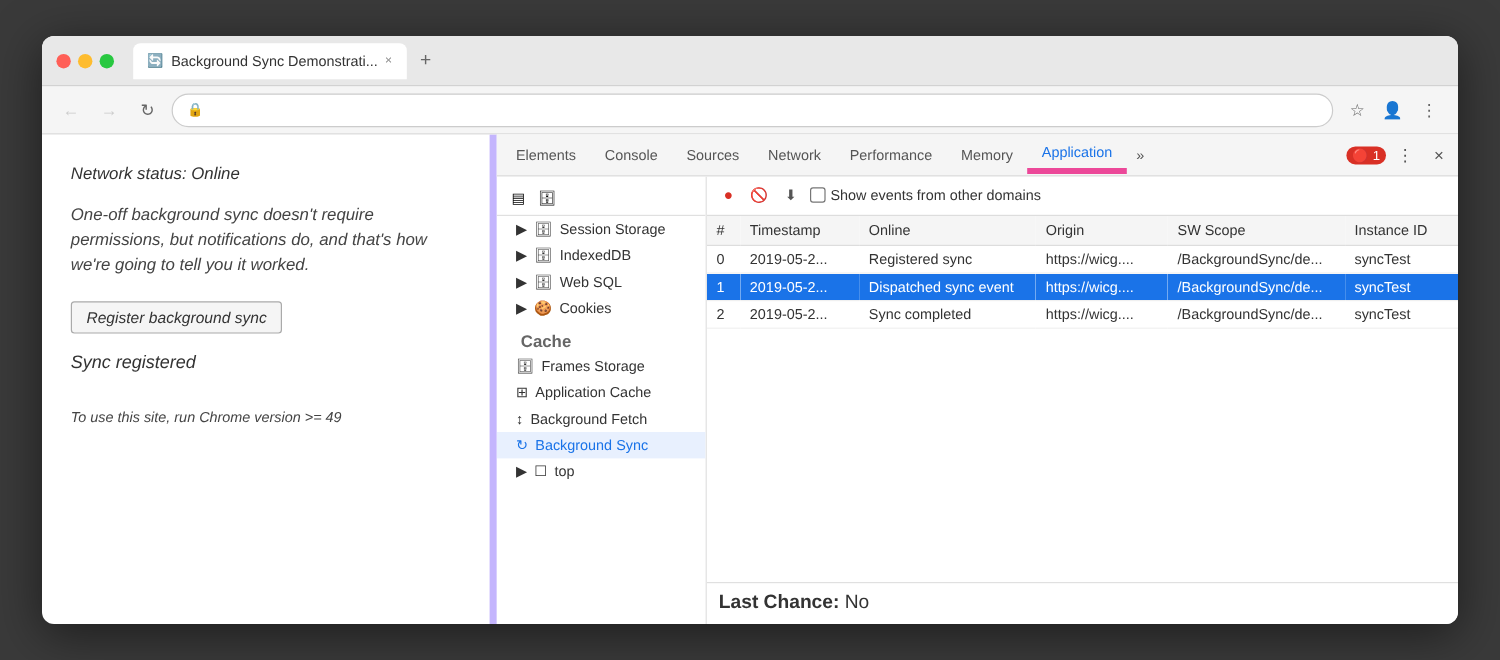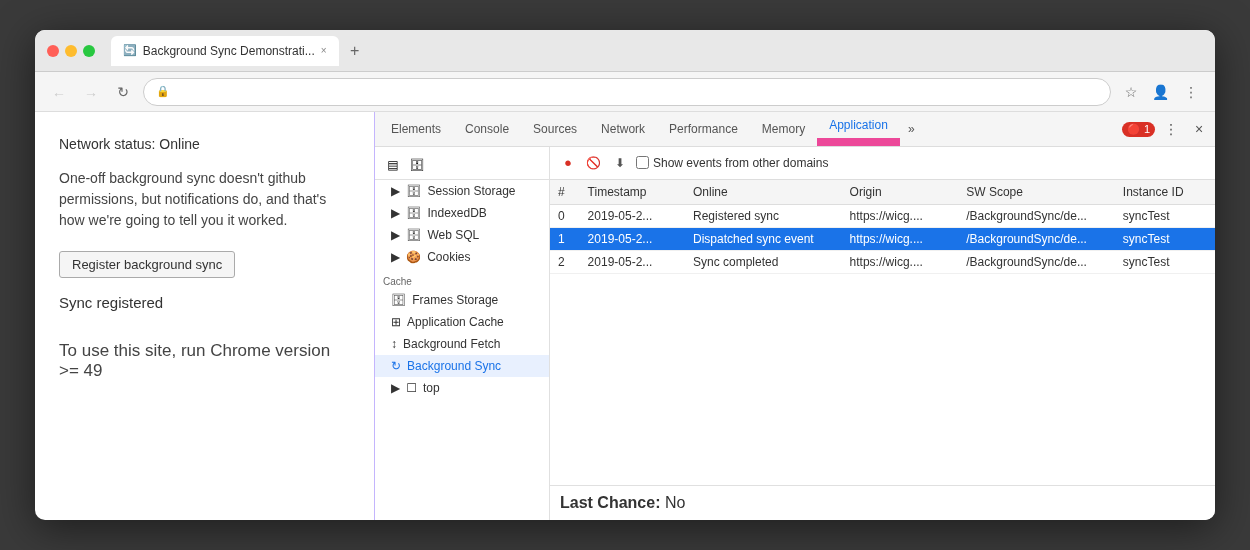--- a/index.html
+++ b/index.html
@@ -135,26 +135,27 @@
       border-radius: 50%;
     }
     
     .main-content {
       display: flex;
       flex: 1;
       overflow: hidden;
     }
     
     .page-content {
-      width: 340px;
+      width: 379px;
       padding: 24px;
-      border-right: 1px solid #c4b5fd;
-      flex-shrink: 0;
-      font-size: 14px;
-      color: #333;
+      border-right: 6px solid #c4b5fd;
+      flex-shrink: 0;
+      font-size: 14px;
+      color: #333;
+      font-style: italic;
     }
     .page-status {
       font-size: 14px;
       font-weight: 500;
       color: #333;
       margin-bottom: 16px;
     }
     .page-description {
       font-size: 14px;
       color: #444;
@@ -172,21 +173,21 @@
       margin-bottom: 16px;
       display: inline-block;
     }
     .sync-registered {
       font-size: 15px;
       font-weight: 500;
       color: #333;
       margin-bottom: 20px;
     }
     .chrome-version {
-      font-size: 17px;
+      font-size: 12px;
       color: #444;
       margin-top: 30px;
     }
     
     .devtools {
       flex: 1;
       display: flex;
       flex-direction: column;
       background: #fff;
       font-size: 12px;
@@ -202,21 +203,21 @@
     }
     .devtools-tab {
       padding: 6px 12px;
       font-size: 12px;
       color: #555;
       cursor: pointer;
       white-space: nowrap;
     }
     .devtools-tab.active {
       color: #1a73e8;
-      border-bottom: 8px solid #ec4899;
+      border-bottom: 5px solid #ec4899;
     }
     .devtools-more {
       padding: 6px 8px;
       color: #555;
       cursor: pointer;
       font-size: 12px;
     }
     .devtools-close-area {
       margin-left: auto;
       display: flex;
@@ -263,24 +264,25 @@
       align-items: center;
       gap: 6px;
       white-space: nowrap;
     }
     .sidebar-item.active {
       background: #e8f0fe;
       color: #1a73e8;
     }
     .sidebar-section {
       padding: 8px 8px 2px 8px;
-      font-size: 10px;
+      font-size: 14px;
       color: #666;
-      font-weight: 400;
+      font-weight: 700;
       text-transform: none;
+      margin-left: 12px;
     }
     
     .devtools-panel {
       flex: 1;
       display: flex;
       flex-direction: column;
       overflow: hidden;
     }
     .panel-toolbar {
       display: flex;
@@ -385,21 +387,21 @@
       <div class="addr-icon">☆</div>
       <div class="addr-icon">👤</div>
       <div class="addr-icon">⋮</div>
     </div>
   </div>
 
   <div class="main-content">
 
     <div class="page-content">
       <div class="page-status">Network status: Online</div>
-      <div class="page-description">One-off background sync doesn't github permissions, but notifications do, and that's how we're going to tell you it worked.</div>
+      <div class="page-description">One-off background sync doesn't require permissions, but notifications do, and that's how we're going to tell you it worked.</div>
       <div class="register-btn">Register background sync</div>
       <div class="sync-registered">Sync registered</div>
       <div class="chrome-version">To use this site, run Chrome version &gt;= 49</div>
     </div>
 
     <div class="devtools">
 
       <div class="devtools-tabs">
         <div class="devtools-tab">
           <span>Elements</span>

